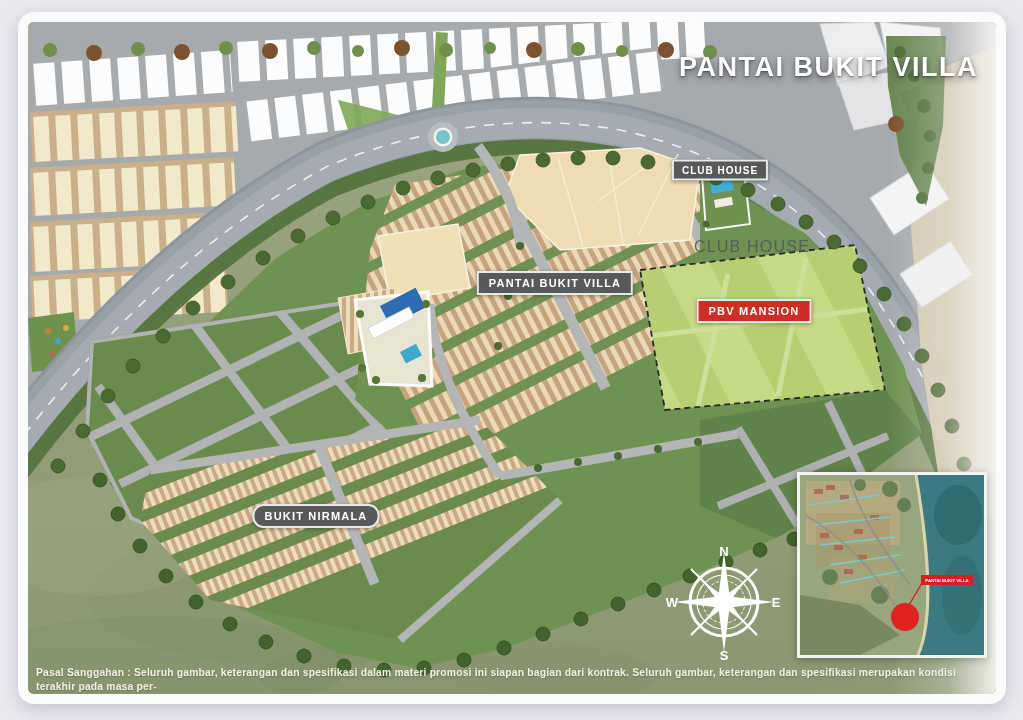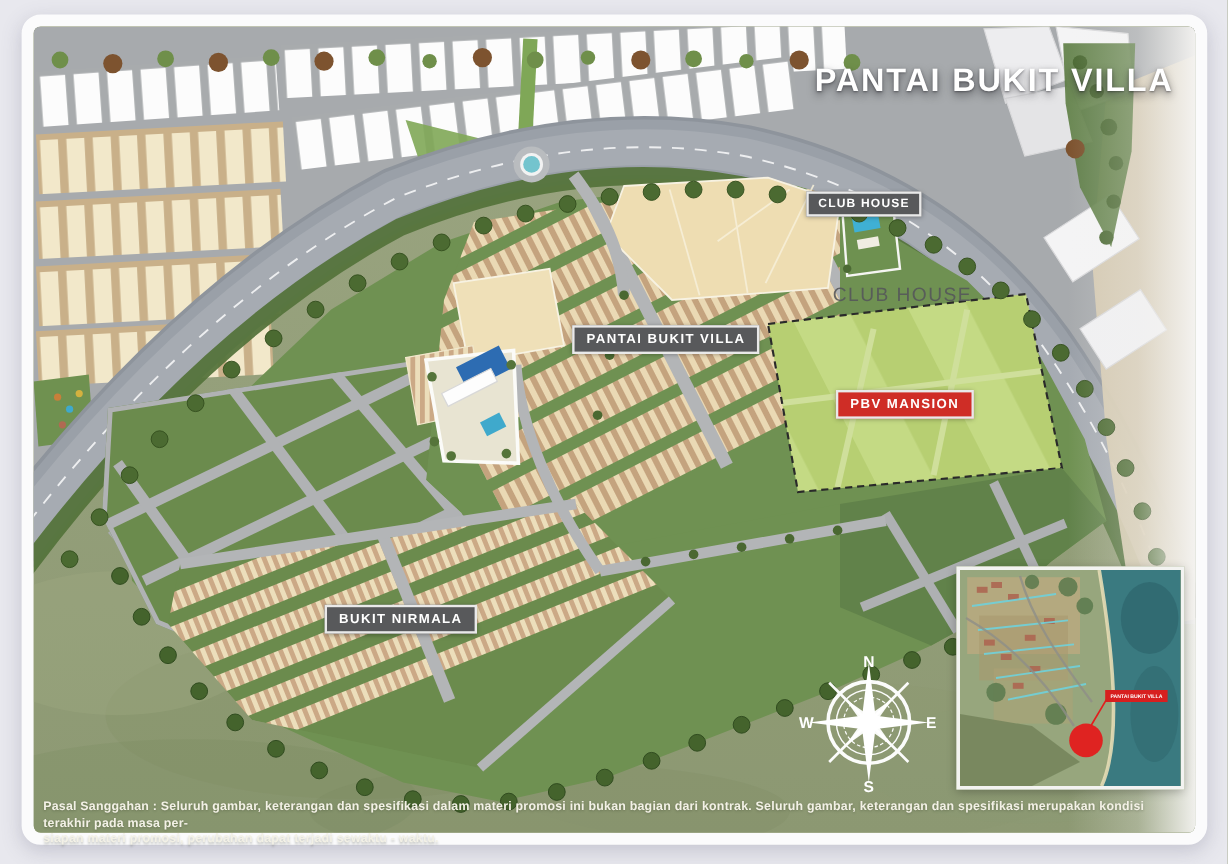--- a/index.html
+++ b/index.html
@@ -412,22 +412,22 @@
   </svg>
 </div>
 
 <div class="overlay title">
   <div>PANTAI BUKIT VILLA</div>
 </div>
 
 <div class="overlay badge small" style="left:720px;top:170px;">CLUB HOUSE</div>
 <div class="overlay area-text" style="left:752px;top:247px;">CLUB HOUSE</div>
 <div class="overlay badge" style="left:555px;top:283px;">PANTAI BUKIT VILLA</div>
-<div class="overlay badge red" style="left:754px;top:337px;">PBV MANSION</div>
-<div class="overlay badge" style="left:334px;top:516px;">BUKIT NIRMALA</div>
+<div class="overlay badge red" style="left:754px;top:311px;">PBV MANSION</div>
+<div class="overlay badge" style="left:316px;top:516px;border-radius:11px;">BUKIT NIRMALA</div>
 
 <div class="overlay compass">
   <svg viewBox="-60 -62 120 124" width="120" height="124">
     <g stroke="#ffffff" fill="none" opacity="0.97">
       <line x1="-33" y1="-33" x2="33" y2="33" stroke-width="2.2"></line>
       <line x1="33" y1="-33" x2="-33" y2="33" stroke-width="2.2"></line>
       <circle r="34" stroke-width="3"></circle>
       <circle r="27" stroke-width="1.2"></circle>
       <circle r="21" stroke-width="1" stroke-dasharray="3 2"></circle>
     </g>
@@ -500,15 +500,14 @@
     <g>
       <line x1="122" y1="108" x2="109" y2="130" stroke="#e21d1d" stroke-width="1.4"></line>
       <circle cx="105" cy="142" r="14" fill="#e21d1d" opacity="0.96"></circle>
       <rect x="121" y="100" width="52" height="10" fill="#d71f1f"></rect>
       <text x="147" y="107" font-size="4.3" font-weight="bold" fill="#ffffff" text-anchor="middle">PANTAI BUKIT VILLA</text>
     </g>
   </svg>
 </div>
 
 <div class="overlay disclaimer">
-  <div>Pasal Sanggahan : Seluruh gambar, keterangan dan spesifikasi dalam materi promosi ini bukan bagian dari kontrak. Seluruh gambar, keterangan dan spesifikasi merupakan kondisi terakhir pada masa per-</div>
-  <div>siapan materi promosi, perubahan dapat terjadi sewaktu - waktu.</div>
+  <div>Pasal Sanggahan : Seluruh gambar, keterangan dan spesifikasi dalam materi promosi ini siapan bagian dari kontrak. Seluruh gambar, keterangan dan spesifikasi merupakan kondisi terakhir pada masa per-</div>
 </div>
 
 </body></html>

